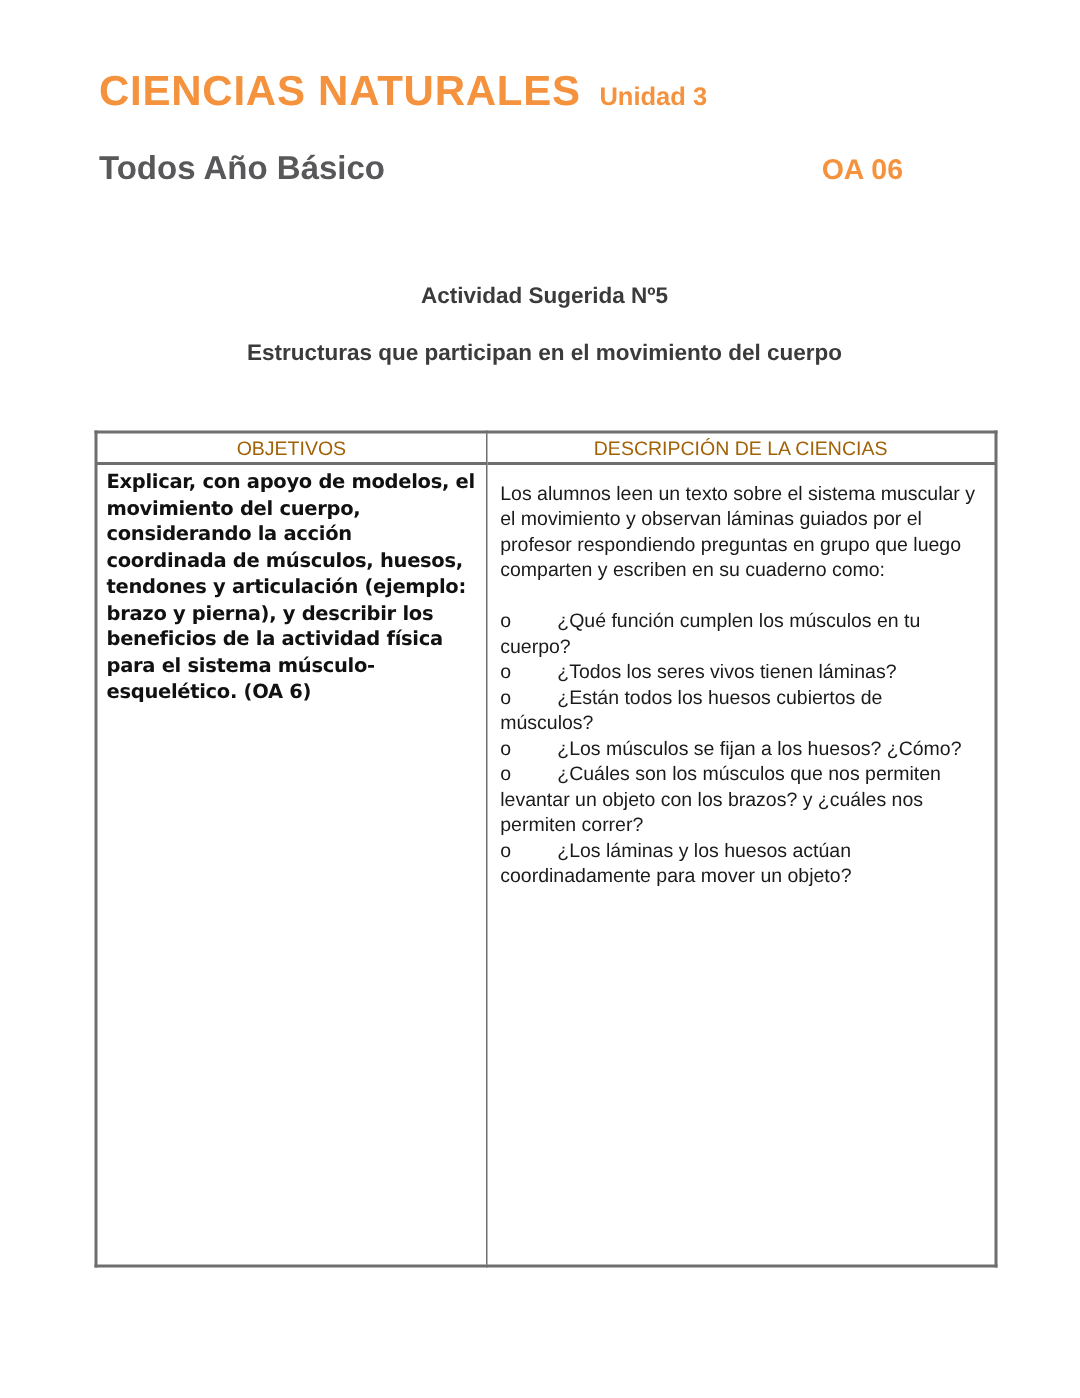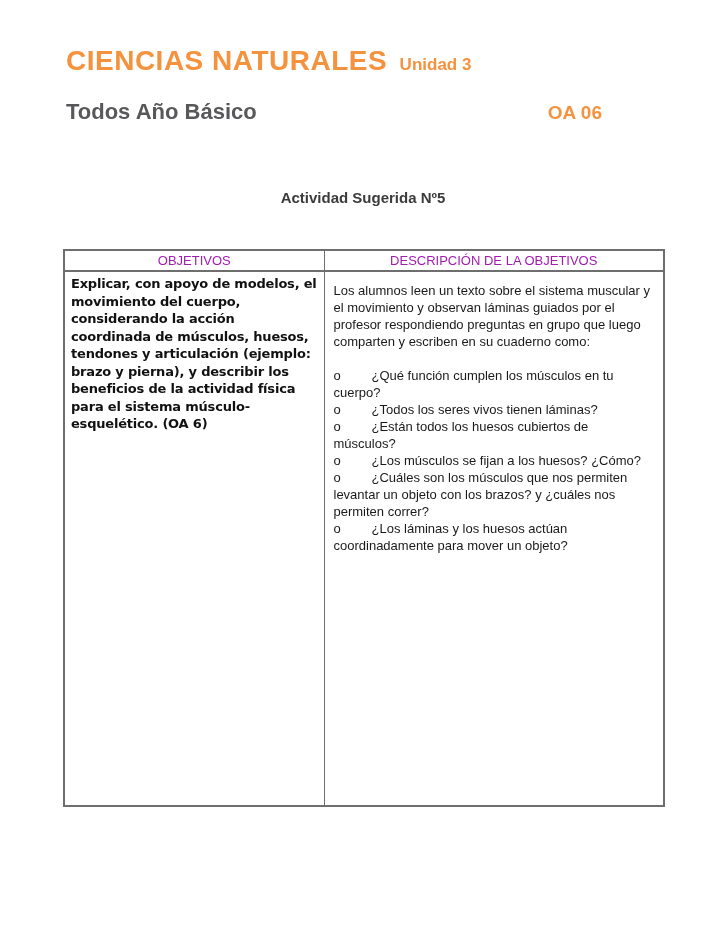--- a/index.html
+++ b/index.html
@@ -69,21 +69,21 @@
     border: 2px solid #6E6E6E;
   }
   table.activity th, table.activity td {
     border: 1px solid #6E6E6E;
     vertical-align: top;
   }
   table.activity th {
     height: 21px;
     font-size: 13px;
     font-weight: normal;
-    color: #a21caf;
+    color: #a16207;
     text-align: center;
     vertical-align: middle;
     border-bottom: 2px solid #6E6E6E;
     padding: 1px 2px;
   }
   col.c-obj  { width: 260px; }
   col.c-desc { width: 340px; }
   tr.body-row { height: 535px; }
   td.obj-cell {
     font-family: "DejaVu Sans", sans-serif;
@@ -118,32 +118,33 @@
       <span class="unit">Unidad 3</span>
     </div>
     <div class="grade-line">
       <span class="grade">Todos Año Básico</span>
       <span class="oa">OA 06</span>
     </div>
   </div>
 
   <div class="titles">
     <div class="title1">Actividad Sugerida Nº5</div>
+    <div class="title2">Estructuras que participan en el movimiento del cuerpo</div>
   </div>
 
   <div class="table-wrap">
     <table class="activity">
       <colgroup>
         <col class="c-obj">
         <col class="c-desc">
       </colgroup>
       <thead>
         <tr>
           <th>OBJETIVOS</th>
-          <th>DESCRIPCIÓN DE LA OBJETIVOS</th>
+          <th>DESCRIPCIÓN DE LA CIENCIAS</th>
         </tr>
       </thead>
       <tbody>
         <tr class="body-row">
           <td class="obj-cell">Explicar, con apoyo de modelos, el movimiento del cuerpo, considerando la acción coordinada de músculos, huesos, tendones y articulación (ejemplo: brazo y pierna), y describir los beneficios de la actividad física para el sistema músculo-esquelético. (OA 6)</td>
           <td class="desc-cell">
             <div class="intro">Los alumnos leen un texto sobre el sistema muscular y el movimiento y observan láminas guiados por el profesor respondiendo preguntas en grupo que luego comparten y escriben en su cuaderno como:</div>
             <div class="bullets">
               <div class="bullet">
                 <span class="marker">o</span><span>¿Qué función cumplen los músculos en tu cuerpo?</span>

